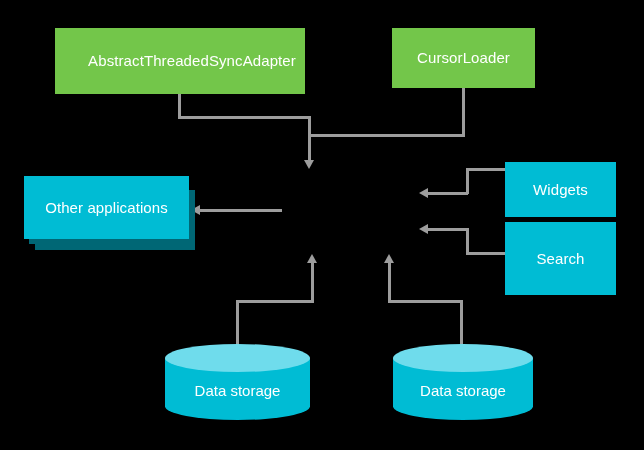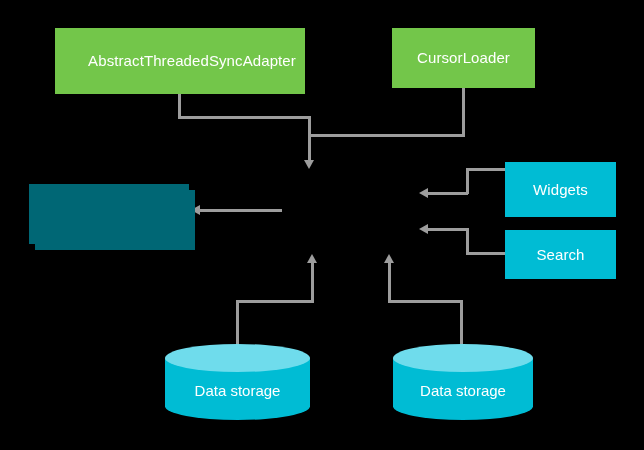--- a/index.html
+++ b/index.html
@@ -139,25 +139,26 @@
   <div class="conn conn-h" style="left:388px; top:300px; width:75px;"></div>
   <div class="conn conn-v" style="left:388px; top:262px; height:40px;"></div>
   <div class="arrow arrow-up" style="left:384px; top:254px;"></div>
 
   <div class="node node-green" style="left:55px; top:28px; width:250px; height:66px;padding-left:24px;">AbstractThreadedSyncAdapter</div>
 
   <div class="node node-green" style="left:392px; top:28px; width:143px; height:60px;">CursorLoader</div>
 
   <div class="stack-plate s2" style="left:35px; top:190px; width:160px; height:60px;"></div>
   <div class="stack-plate s1" style="left:29px; top:184px; width:160px; height:60px;"></div>
+  <div class="node node-cyan" style="left:24px; top:176px; width:165px; height:63px;">Other applications</div>
 
 
   <div class="node node-cyan" style="left:505px; top:141px; width:111px; height:55px;margin-top:21px;">Widgets</div>
 
-  <div class="node node-cyan" style="left:505px; top:230px; width:111px; height:49px;">Search</div>
+  <div class="node node-cyan" style="left:505px; top:222px; width:111px; height:73px;">Search</div>
 
   <div class="cylinder" style="left:165px; top:344px; width:145px; height:76px;">
     <div class="cyl-body" style="top:14px; width:145px; height:62px;"></div>
     <div class="cyl-top" style="width:145px; height:28px;"></div>
     <div class="cyl-label" style="top:38px;">Data storage</div>
   </div>
 
   <div class="cylinder" style="left:393px; top:344px; width:140px; height:76px;">
     <div class="cyl-body" style="top:14px; width:140px; height:62px;"></div>
     <div class="cyl-top" style="width:140px; height:28px;"></div>

